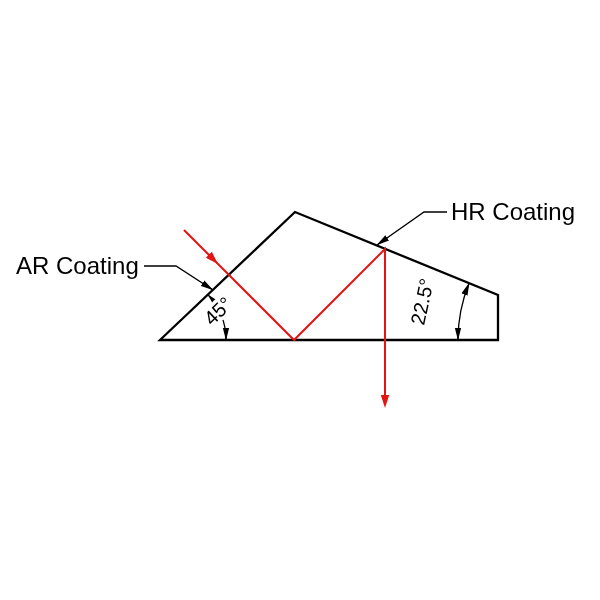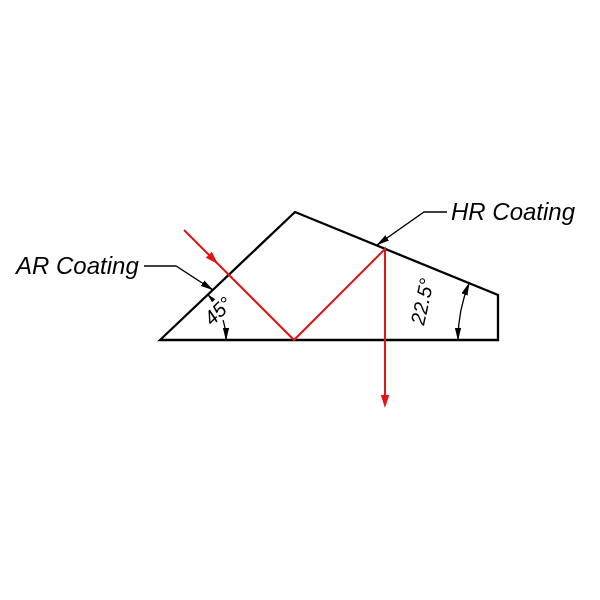--- a/index.html
+++ b/index.html
@@ -12,21 +12,20 @@
     padding: 0;
     background: var(--background);
   }
   .canvas {
     position: relative;
     width: 600px;
     height: 600px;
     background: var(--background);
     overflow: hidden;
     font-family: "Liberation Sans", sans-serif;
-    font-style: italic;
   }
   svg { display: block; }
 
   .prism-outline {
     fill: none;
     stroke: var(--line);
     stroke-width: 2.3;
     stroke-linejoin: miter;
   }
   .beam-path {

